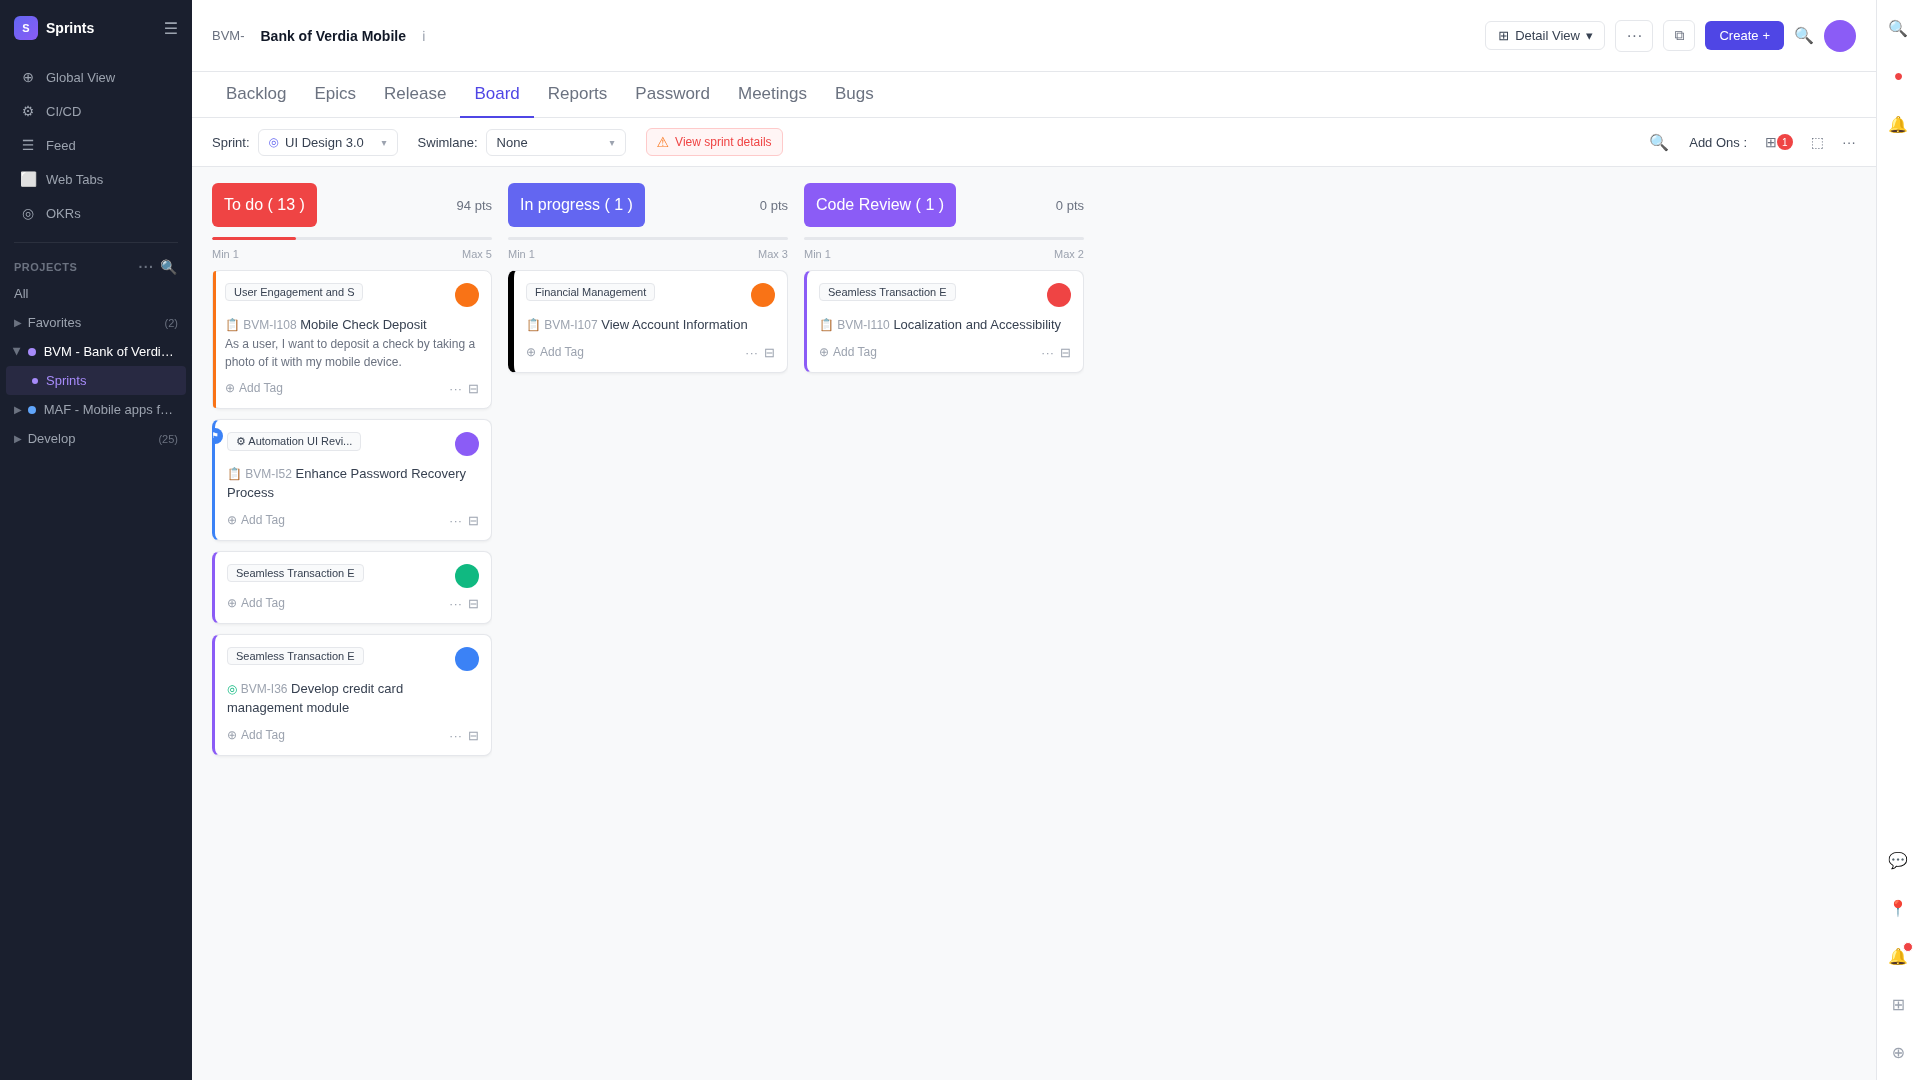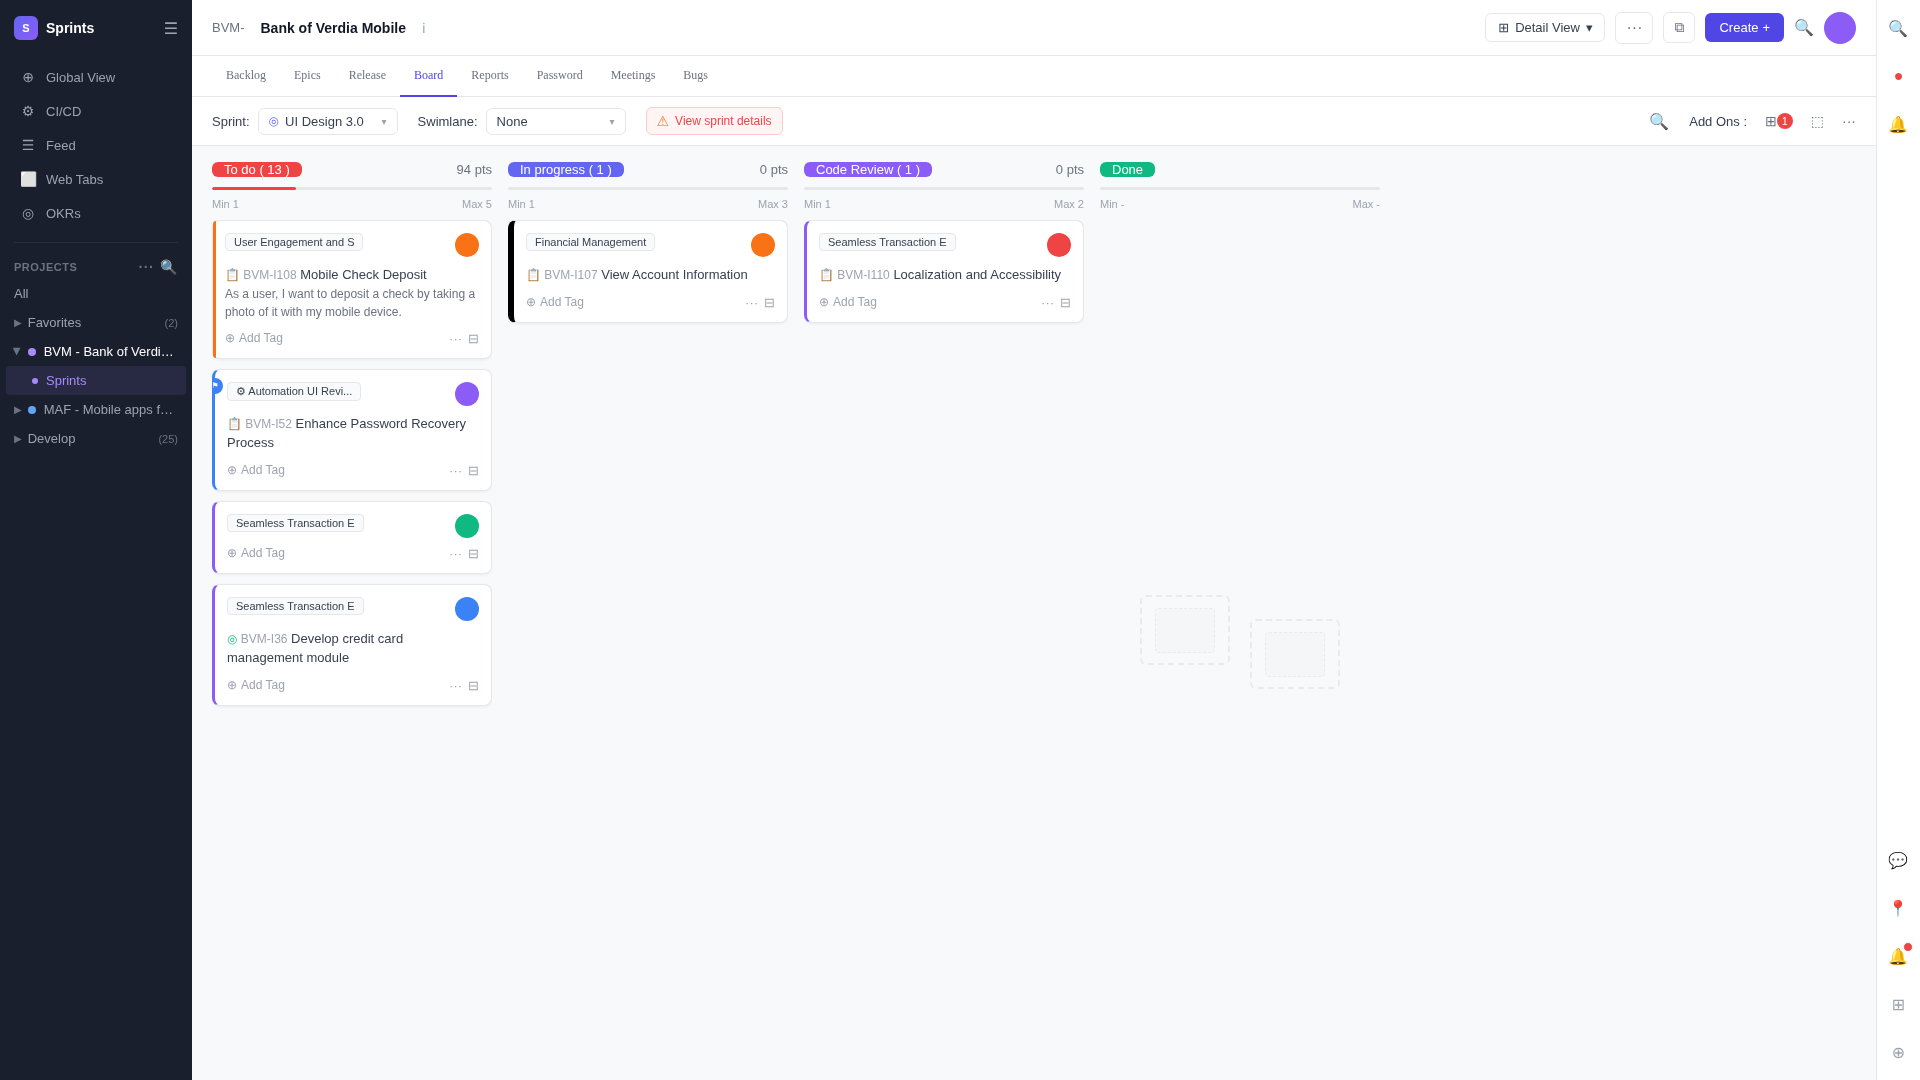--- a/index.html
+++ b/index.html
@@ -25,36 +25,36 @@
     .sidebar-project-count { font-size: 11px; color: #6b7280; margin-left: 4px; }
     .sidebar-expand { color: #6b7280; font-size: 10px; margin-right: 6px; }
     .sidebar-sub-item { display: flex; align-items: center; padding: 7px 14px 7px 32px; cursor: pointer; color: #9ca3af; font-size: 13px; white-space: nowrap; overflow: hidden; text-overflow: ellipsis; }
     .sidebar-sub-item.active { color: #a78bfa; background: rgba(167,139,250,0.1); border-radius: 4px; margin: 0 6px; padding-left: 26px; }
     .sidebar-sub-dot { width: 6px; height: 6px; border-radius: 50%; background: #a78bfa; margin-right: 8px; flex-shrink: 0; }
 
     
     .main { flex: 1; display: flex; flex-direction: column; overflow: hidden; background: #fff; }
 
     
-    .topbar { display: flex; align-items: center; padding: 0 20px; height: 56px; border-bottom: 1px solid #e5e7eb; background: #fff; gap: 16px; }
+    .topbar { display: flex; align-items: center; padding: 0 20px; height: 72px; border-bottom: 1px solid #e5e7eb; background: #fff; gap: 16px; }
     .topbar-prefix { color: #6b7280; font-size: 13px; font-weight: 500; }
     .topbar-title { color: #111827; font-size: 14px; font-weight: 600; }
     .topbar-info-icon { color: #9ca3af; font-size: 14px; cursor: pointer; }
     .topbar-spacer { flex: 1; }
     .topbar-actions { display: flex; align-items: center; gap: 10px; }
     .btn-detail-view { display: flex; align-items: center; gap: 6px; border: 1px solid #e5e7eb; border-radius: 6px; padding: 6px 12px; background: #fff; color: #374151; cursor: pointer; font-size: 13px; }
     .btn-more { border: 1px solid #e5e7eb; border-radius: 6px; padding: 6px 10px; background: #fff; color: #6b7280; cursor: pointer; font-size: 16px; }
     .btn-filter { border: 1px solid #e5e7eb; border-radius: 6px; padding: 6px 10px; background: #fff; color: #6b7280; cursor: pointer; font-size: 14px; }
     .btn-create { display: flex; align-items: center; gap: 4px; background: #4f46e5; color: #fff; border: none; border-radius: 6px; padding: 7px 14px; cursor: pointer; font-size: 13px; font-weight: 500; }
     .topbar-search-icon { color: #6b7280; font-size: 16px; cursor: pointer; }
     .topbar-avatar { width: 32px; height: 32px; border-radius: 50%; background: #e5e7eb; cursor: pointer; }
 
     
     .tab-nav { display: flex; align-items: center; padding: 0 20px; border-bottom: 1px solid #e5e7eb; background: #fff; }
-    .tab-item { padding: 12px 14px; cursor: pointer; color: #6b7280; font-size: 12px; border-bottom: 2px solid transparent; margin-bottom: -1px; font-family: Liberation Serif, serif; }
+    .tab-item { padding: 12px 14px; cursor: pointer; color: #6b7280; font-size: 17px; border-bottom: 2px solid transparent; margin-bottom: -1px; }
     .tab-item.active { color: #4f46e5; border-bottom-color: #4f46e5; font-weight: 500; }
 
     
     .board-toolbar { display: flex; align-items: center; padding: 10px 20px; background: #fff; border-bottom: 1px solid #e5e7eb; gap: 20px; }
     .toolbar-group { display: flex; align-items: center; gap: 8px; }
     .toolbar-label { color: #374151; font-size: 13px; font-weight: 500; }
     .toolbar-select { display: flex; align-items: center; gap: 6px; border: 1px solid #e5e7eb; border-radius: 6px; padding: 5px 10px; background: #fff; cursor: pointer; color: #374151; font-size: 13px; min-width: 140px; }
     .toolbar-select-icon { color: #6366f1; font-size: 12px; }
     .toolbar-dropdown-arrow { color: #9ca3af; font-size: 10px; margin-left: auto; }
     .toolbar-view-link { display: flex; align-items: center; gap: 6px; color: #ef4444; font-size: 12px; cursor: pointer; border: 1px solid #fecaca; border-radius: 6px; padding: 5px 10px; background: #fff5f5; }
@@ -63,21 +63,21 @@
     .toolbar-addons { display: flex; align-items: center; gap: 18px; color: #374151; font-size: 13px; }
     .toolbar-addons-badge { background: #ef4444; color: #fff; border-radius: 50%; width: 16px; height: 16px; font-size: 10px; display: flex; align-items: center; justify-content: center; }
     .toolbar-addon-icon { color: #6b7280; cursor: pointer; font-size: 14px; }
 
     
     .board-area { flex: 1; overflow-x: auto; overflow-y: hidden; display: flex; padding: 16px 20px; gap: 16px; background: #f8f9fa; }
 
     
     .column { width: 280px; flex-shrink: 0; display: flex; flex-direction: column; }
     .column-header { display: flex; align-items: center; gap: 8px; margin-bottom: 10px; }
-    .column-status-badge { border-radius: 6px; padding: 0 12px; color: #fff; font-size: 13px; font-weight: 500; white-space: nowrap; }
+    .column-status-badge { border-radius: 6px; padding: 13px 12px; color: #fff; font-size: 16px; font-weight: 500; white-space: nowrap; }
     .column-status-badge.todo { background: #ef4444; }
     .column-status-badge.inprogress { background: #6366f1; }
     .column-status-badge.codereview { background: #8b5cf6; }
     .column-status-badge.done { background: #10b981; }
     .column-pts { color: #6b7280; font-size: 13px; margin-left: auto; white-space: nowrap; }
     .column-progress { height: 3px; background: #e5e7eb; border-radius: 2px; margin-bottom: 8px; overflow: hidden; }
     .column-progress-bar { height: 100%; border-radius: 2px; }
     .column-minmax { display: flex; justify-content: space-between; color: #9ca3af; font-size: 11px; margin-bottom: 10px; }
     .column-cards { flex: 1; overflow-y: auto; display: flex; flex-direction: column; gap: 10px; }
 
@@ -438,45 +438,20 @@
             <div class="card-actions">
               <span class="card-action-btn">···</span>
               <span class="card-action-btn">⊟</span>
             </div>
           </div>
         </div>
 
       </div>
     </div>
 
-    <div class="column">
-      <div class="column-header">
-        <span class="column-status-badge done">Done</span>
-      </div>
-      <div class="column-progress">
-        <div class="column-progress-bar" style="width:0%; background:#10b981"></div>
-      </div>
-      <div class="column-minmax">
-        <span>Min -</span>
-        <span>Max -</span>
-      </div>
-      <div class="column-cards">
-
-        <div class="empty-column">
-          <div style="display: flex; gap: 20px; opacity: 0.4;">
-            <div style="width: 90px; height: 70px; border: 2px dashed #d1d5db; border-radius: 6px; display: flex; align-items: center; justify-content: center;">
-              <div style="width: 60px; height: 45px; border: 1.5px dashed #d1d5db; border-radius: 4px; background: rgba(209,213,219,0.2);"></div>
-            </div>
-            <div style="width: 90px; height: 70px; border: 2px dashed #d1d5db; border-radius: 6px; display: flex; align-items: center; justify-content: center; margin-top: 24px;">
-              <div style="width: 60px; height: 45px; border: 1.5px dashed #d1d5db; border-radius: 4px; background: rgba(209,213,219,0.2);"></div>
-            </div>
-          </div>
-        </div>
-      </div>
-    </div>
 
   </div>
 </div>
 
 <div class="right-sidebar">
   <div class="right-icon">🔍</div>
   <div class="right-icon active" style="color: #ef4444;">●</div>
   <div class="right-icon">🔔</div>
   <div class="right-icon" style="margin-top: auto;">💬</div>
   <div class="right-icon">📍</div>

